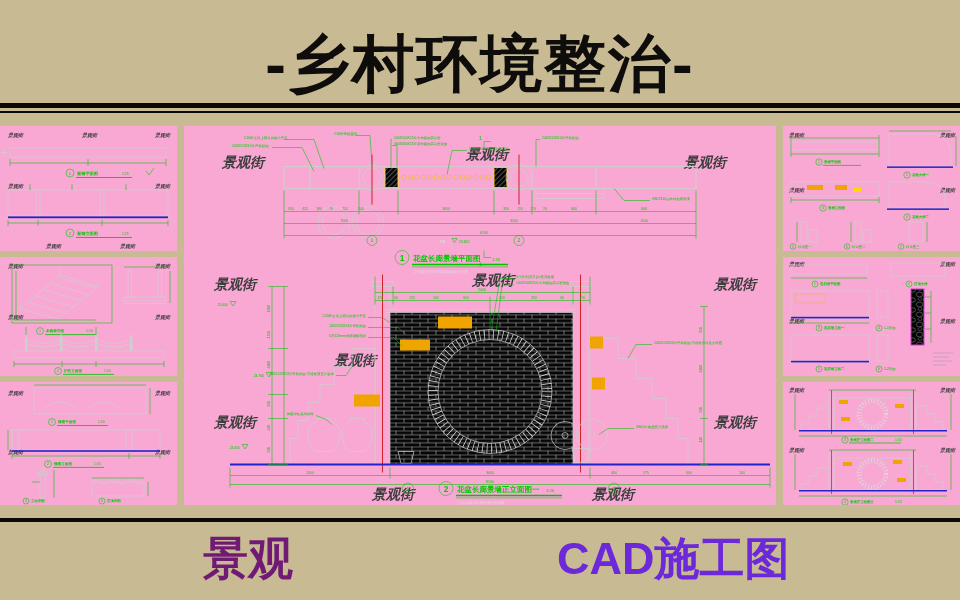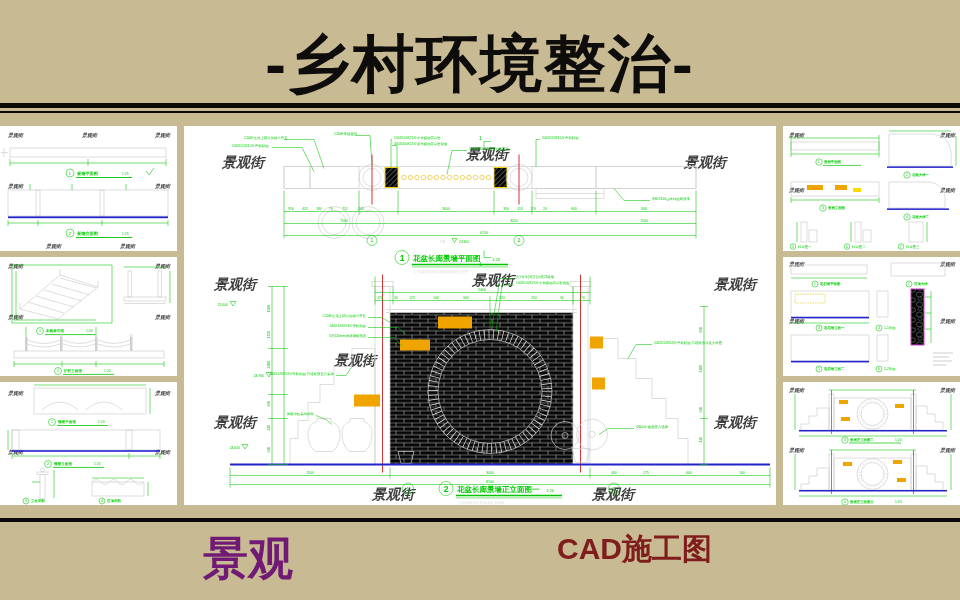--- a/index.html
+++ b/index.html
@@ -5,22 +5,22 @@
   html,body{margin:0;padding:0}
   body{width:960px;height:600px;background:#c8bb93;position:relative;overflow:hidden;
        font-family:"Liberation Sans","DejaVu Sans",sans-serif}
   #title{position:absolute;top:22px;left:0;width:960px;text-align:center;
          font-size:62px;font-weight:900;color:#0e0d0b;letter-spacing:2px;white-space:nowrap}
   .rule{position:absolute;left:0;width:960px;background:#0b0a08}
   #rule-top-thick{top:103px;height:5px}
   #rule-top-thin{top:111px;height:2px}
   #rule-bottom{top:518px;height:4px}
   #footer-left{position:absolute;left:203px;top:529px;font-size:45px;font-weight:700;color:#701a75}
-  #footer-right{position:absolute;left:557px;top:529px;font-size:30px;font-weight:700;color:#7f1d1d}
-  .panel{position:absolute;background:#ffffff}
+  #footer-right{position:absolute;left:557px;top:529px;font-size:45px;font-weight:700;color:#6d28d9}
+  .panel{position:absolute;background:#f9a8d4}
   #pl1{left:0;top:126px;width:177px;height:125px}
   #pl2{left:0;top:257px;width:177px;height:119px}
   #pl3{left:0;top:382px;width:177px;height:123px}
   #pc {left:184px;top:126px;width:592px;height:379px}
   #pr1{left:783px;top:126px;width:177px;height:125px}
   #pr2{left:783px;top:257px;width:177px;height:119px}
   #pr3{left:783px;top:382px;width:177px;height:123px}
   svg{display:block}
   svg text{font-family:"Liberation Sans","DejaVu Sans",sans-serif}
   .gl{stroke:#00c400;stroke-width:.55;fill:none}

